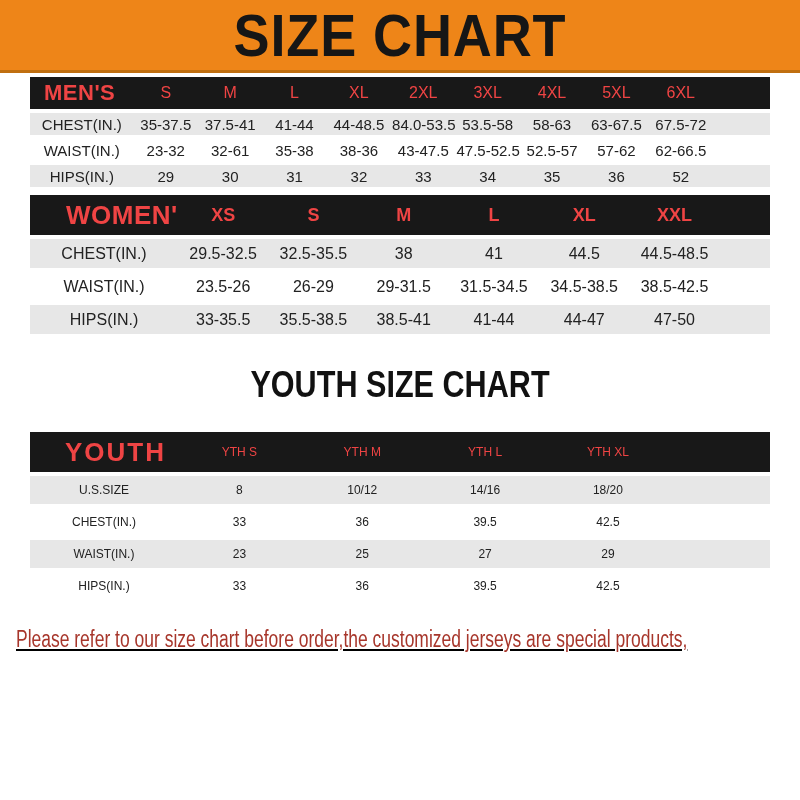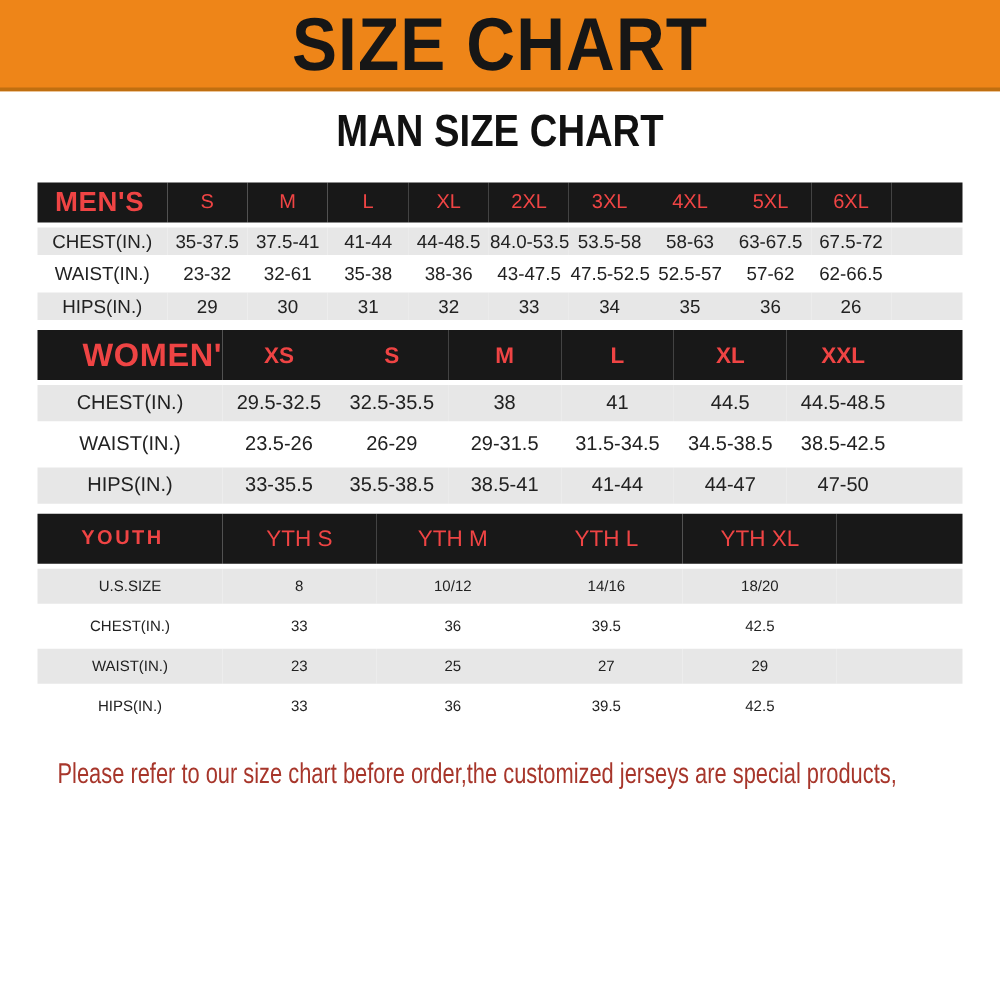--- a/index.html
+++ b/index.html
@@ -91,32 +91,33 @@
   .t-men   .c-data  { width: 8.7%; }
   .t-men   .c-fill  { width: 7.7%; }
 
   .t-women thead th { height: 38px; font-size: 18px; font-weight: bold; }
   .t-women .head-label { font-size: 26px; padding-left: 36px; }
   .t-women tbody td { height: 27px; font-size: 16px; }
   .t-women .c-label { width: 20%; }
   .t-women .c-data  { width: 12.2%; }
   .t-women .c-fill  { width: 6.8%; }
 
-  .t-youth thead th { height: 38px; font-size: 18px; }
-  .t-youth .head-label { font-size: 16px; letter-spacing: 2px; padding-left: 35px; }
+  .t-youth thead th { height: 38px; font-size: 12px; }
+  .t-youth .head-label { font-size: 26px; letter-spacing: 2px; padding-left: 35px; }
   .t-youth tbody td { height: 26px; font-size: 12px; }
   .t-youth .c-label { width: 20%; }
   .t-youth .c-data  { width: 16.6%; }
   .t-youth .c-fill  { width: 13.6%; }
 
   
   .footer {
     margin-top: 20px;
-    padding-left: 46px;
+    padding-left: 16px;
     flex: 0 0 auto;
+    text-decoration: underline;
   }
   .footer p {
     margin: 0;
     font-size: 23px;
     line-height: 30px;
     color: #A7362B;
     transform: scaleX(0.76);
     transform-origin: left center;
     white-space: nowrap;
   }
@@ -124,23 +125,20 @@
 </head>
 <body>
 
 <div class="page">
 
   <header class="banner">
     <span class="banner-title">SIZE CHART</span>
   </header>
 
   <section class="chart-section" id="sec-men">
-    <div class="heading-wrap">
-      <span class="section-heading">MAN SIZE CHART</span>
-    </div>
     <table class="size-table t-men">
       <colgroup>
         <col class="c-label">
           <col class="c-data">
           <col class="c-data">
           <col class="c-data">
           <col class="c-data">
           <col class="c-data">
           <col class="c-data">
           <col class="c-data">
@@ -193,21 +191,21 @@
           <tr>
             <td>HIPS(IN.)</td>
             <td>29</td>
             <td>30</td>
             <td>31</td>
             <td>32</td>
             <td>33</td>
             <td>34</td>
             <td>35</td>
             <td>36</td>
-            <td>26</td>
+            <td>52</td>
             <td></td>
           </tr>
         </tbody>
     </table>
   </section>
 
   <section class="chart-section" id="sec-women">
     <table class="size-table t-women">
       <colgroup>
         <col class="c-label">
@@ -260,20 +258,23 @@
             <td>41-44</td>
             <td>44-47</td>
             <td>47-50</td>
             <td></td>
           </tr>
         </tbody>
     </table>
   </section>
 
   <section class="chart-section" id="sec-youth">
+    <div class="heading-wrap">
+      <span class="section-heading">YOUTH SIZE CHART</span>
+    </div>
     <table class="size-table t-youth">
       <colgroup>
         <col class="c-label">
           <col class="c-data">
           <col class="c-data">
           <col class="c-data">
           <col class="c-data">
           <col class="c-fill">
       </colgroup>
       <thead>

